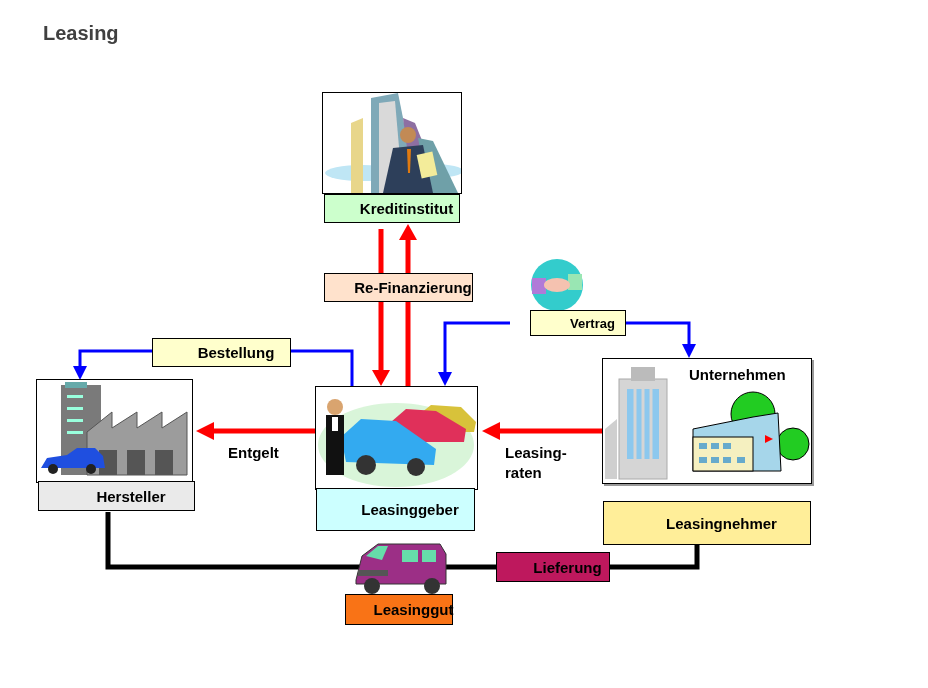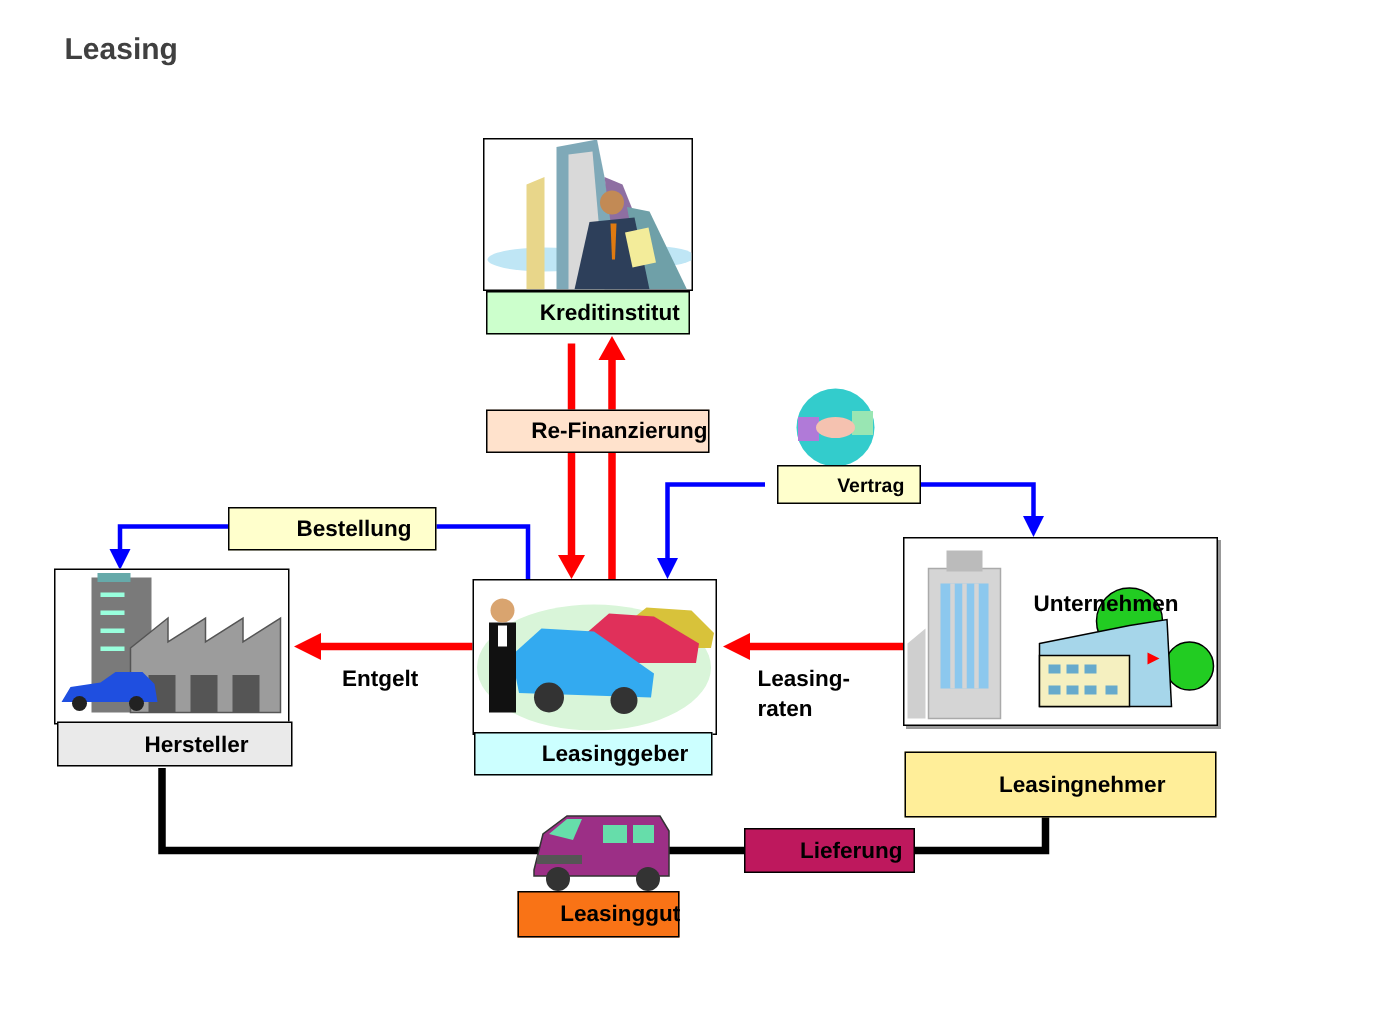--- a/index.html
+++ b/index.html
@@ -76,21 +76,21 @@
 <div class="lbl" style="left: 324px; top: 194px; width: 136px; height: 29px; background: rgb(204, 255, 204);">Kreditinstitut</div>
 
 <div class="lbl" style="left: 324px; top: 273px; width: 149px; height: 29px; background: rgb(255, 226, 204);">Re-Finanzierung</div>
 
 <svg class="pic" style="left:530px;top:258px;" width="54" height="54">
   <circle cx="27" cy="27" r="26" fill="#33cccc"></circle>
   <rect x="2" y="20" width="14" height="16" fill="#b07ad8"></rect>
   <rect x="38" y="16" width="14" height="16" fill="#99e6b3"></rect>
   <ellipse cx="27" cy="27" rx="13" ry="7" fill="#f5c2b0"></ellipse>
 </svg>
-<div class="lbl" style="left: 518px; top: 310px; width: 96px; height: 26px; font-size: 13px; background: rgb(255, 255, 204);">Vertrag</div>
+<div class="lbl" style="left: 530px; top: 310px; width: 96px; height: 26px; font-size: 13px; background: rgb(255, 255, 204);">Vertrag</div>
 
 <div class="lbl" style="left: 152px; top: 338px; width: 139px; height: 29px; background: rgb(255, 255, 204);">Bestellung</div>
 
 <div class="box" style="left:36px;top:379px;width:155px;height:102px;">
   <svg width="155" height="102">
     <rect x="24" y="5" width="40" height="90" fill="#7a7a7a"></rect>
     <rect x="28" y="2" width="22" height="6" fill="#66aaaa"></rect>
     <g fill="#9fd">
         <rect x="30" y="15" width="16" height="3"></rect>
         <rect x="30" y="27" width="16" height="3"></rect>
@@ -116,21 +116,21 @@
     <path d="M100,30 L115,18 L145,20 L160,35 L158,45 L110,45 Z" fill="#d8c23a"></path>
     <path d="M75,35 L90,22 L120,24 L150,42 L148,55 L85,55 Z" fill="#e0305a"></path>
     <path d="M25,50 L45,32 L80,34 L120,62 L118,78 L30,75 Z" fill="#33aaf0"></path>
     <circle cx="50" cy="78" r="10" fill="#333"></circle>
     <circle cx="100" cy="80" r="9" fill="#333"></circle>
     <rect x="10" y="28" width="18" height="60" fill="#111"></rect>
     <circle cx="19" cy="20" r="8" fill="#d9a46f"></circle>
     <rect x="16" y="30" width="6" height="14" fill="#fff"></rect>
   </svg>
 </div>
-<div class="lbl" style="left: 316px; top: 488px; width: 159px; height: 29px; background: rgb(204, 255, 255);">Leasinggeber</div>
+<div class="lbl" style="left: 316px; top: 488px; width: 159px; height: 43px; background: rgb(204, 255, 255);">Leasinggeber</div>
 
 <div class="txt" style="left:505px;top:443px;">
   <div>Leasing-</div>
   <div>raten</div>
 </div>
 
 <div class="box" style="left:602px;top:358px;width:208px;height:124px;box-shadow:2px 2px 0 #999;">
   <svg width="208" height="124">
     <polygon points="2,70 14,60 14,120 2,120" fill="#cfcfcf"></polygon>
     <rect x="16" y="20" width="48" height="100" fill="#d5d5d5" stroke="#aaa"></rect>
@@ -149,21 +149,21 @@
         <rect x="96" y="84" width="8" height="6"></rect>
         <rect x="108" y="84" width="8" height="6"></rect>
         <rect x="120" y="84" width="8" height="6"></rect>
         <rect x="96" y="98" width="8" height="6"></rect>
         <rect x="108" y="98" width="8" height="6"></rect>
         <rect x="120" y="98" width="8" height="6"></rect>
         <rect x="134" y="98" width="8" height="6"></rect>
       </g>
     <polygon points="162,76 170,80 162,84" fill="#ff0000"></polygon>
   </svg>
-  <div class="txt" style="left:86px;top:6px;margin-top:28px;">Unternehmen</div>
+  <div class="txt" style="left:86px;top:6px;">Unternehmen</div>
 </div>
 <div class="lbl" style="left: 603px; top: 501px; width: 208px; height: 44px; background: rgb(255, 238, 153);">Leasingnehmer</div>
 
 <svg class="pic" style="left:352px;top:540px;" width="98" height="56">
   <path d="M4,40 L10,16 L26,4 L88,4 L94,14 L94,44 L4,44 Z" fill="#9c2f86" stroke="#333"></path>
   <polygon points="14,16 26,6 36,6 30,20" fill="#66ddaa"></polygon>
   <rect x="50" y="10" width="16" height="12" fill="#66ddaa"></rect>
   <rect x="70" y="10" width="14" height="12" fill="#66ddaa"></rect>
   <rect x="6" y="30" width="30" height="6" fill="#555"></rect>
   <circle cx="20" cy="46" r="8" fill="#333"></circle>

